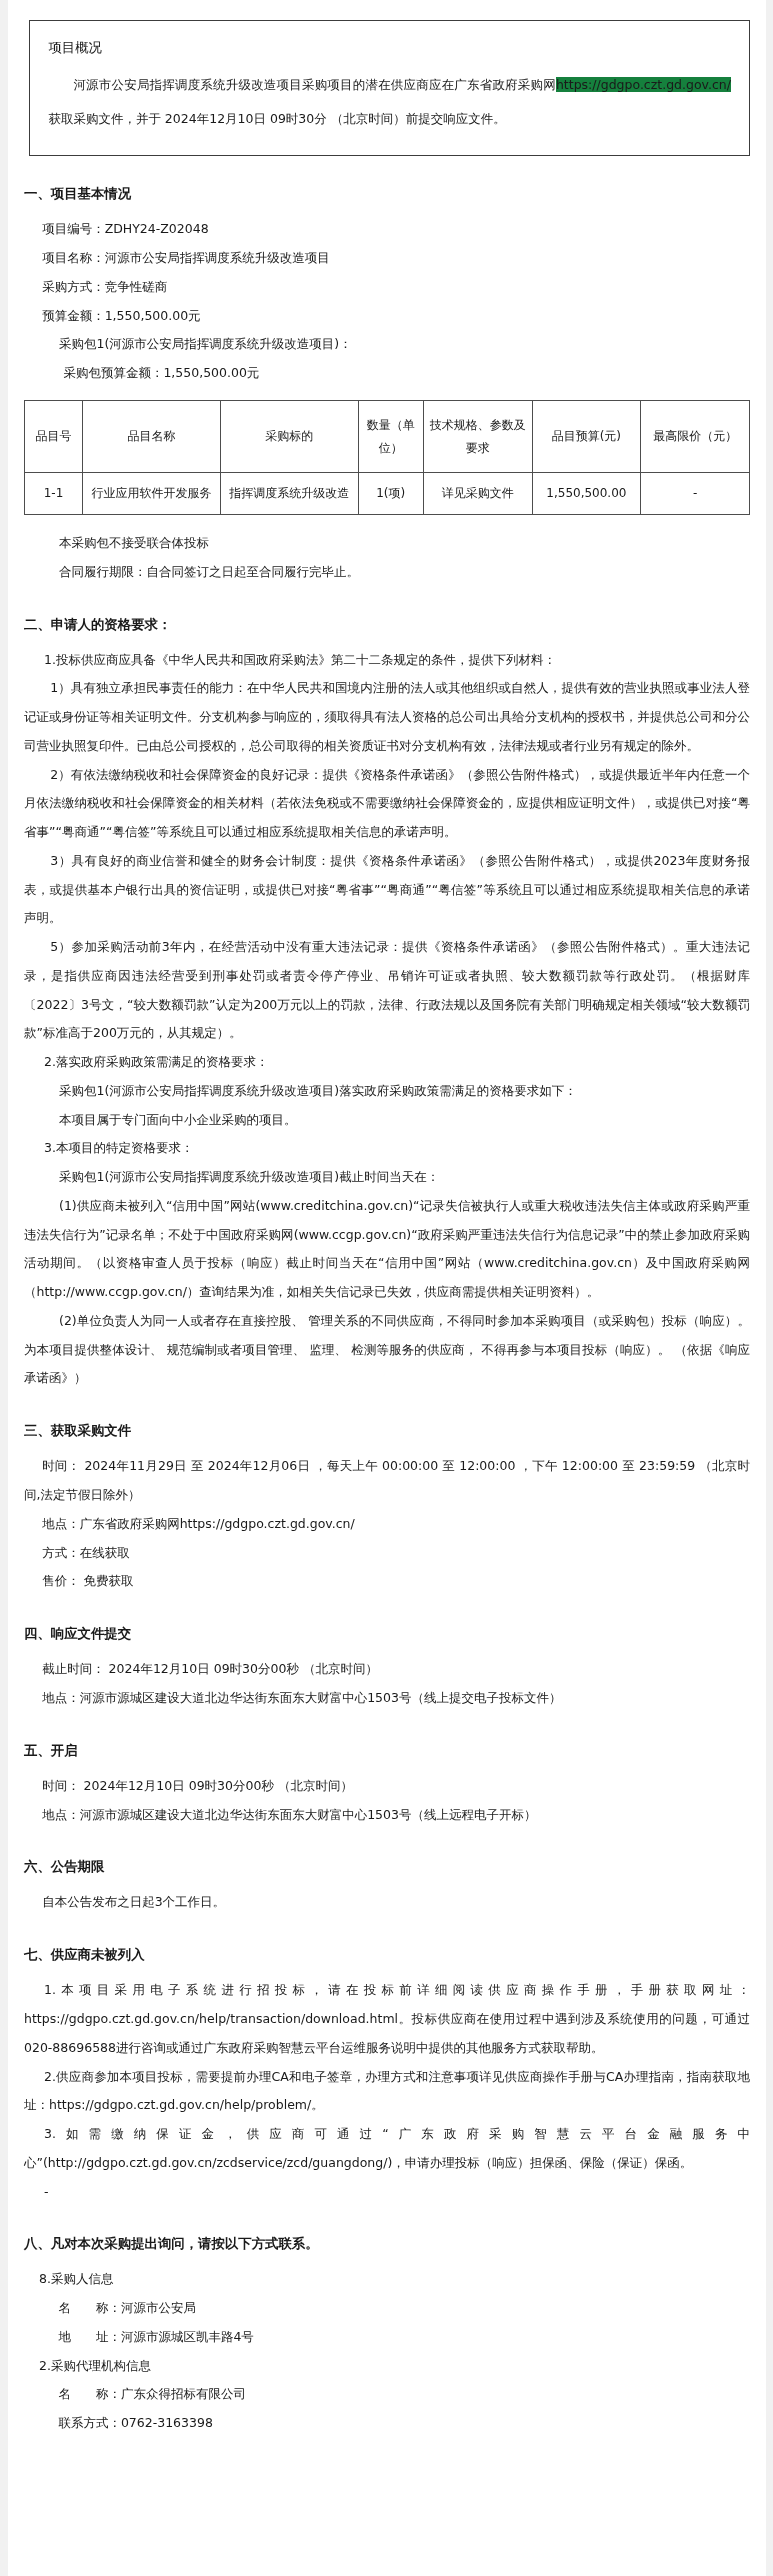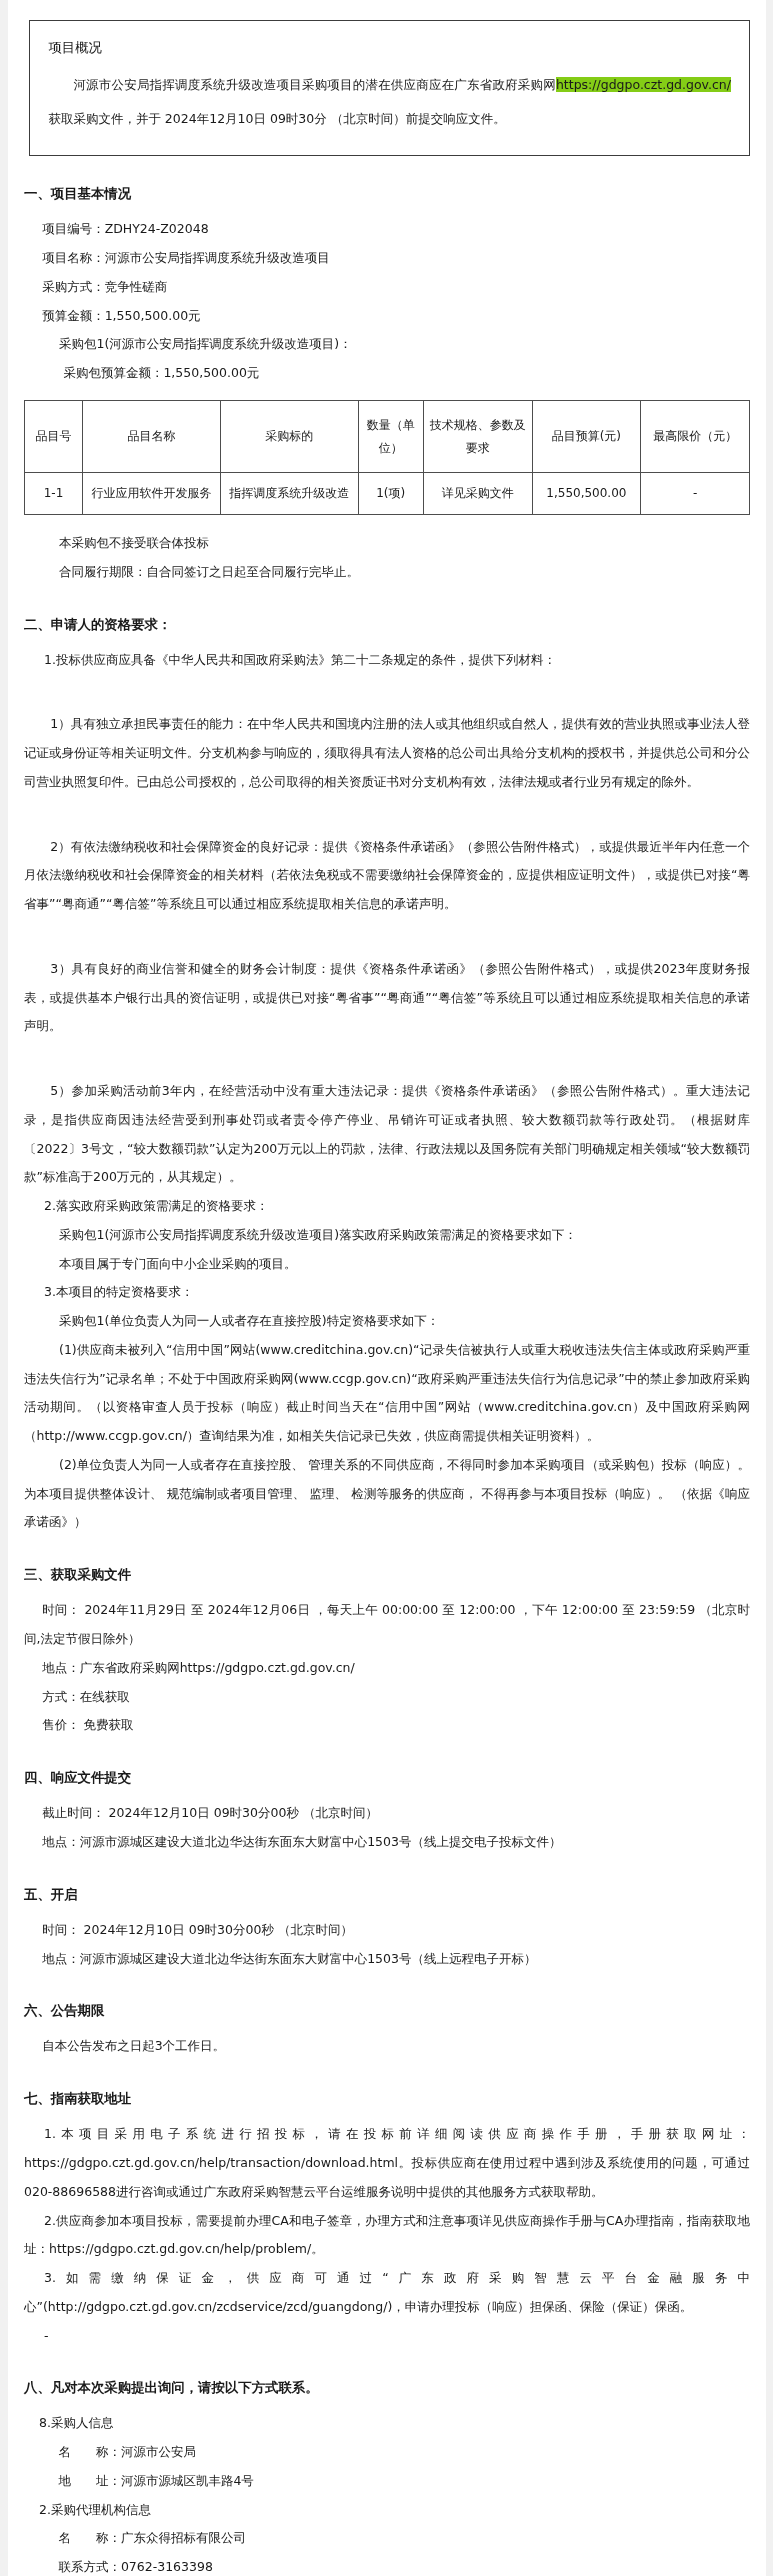--- a/index.html
+++ b/index.html
@@ -33,41 +33,41 @@
     font-size: 13.4px;
     line-height: 2.2;
   }
   .overview-text {
     margin: 5.4px 0 0 0;
     text-indent: 2em;
     line-height: 2.7;
     text-align: justify;
   }
   .hl {
-    background: #84cc16;
+    background: #15803d;
   }
   
   h2.sec {
     font-size: 13.4px;
     font-weight: bold;
     margin: 27px 0 10.7px 0;
     line-height: 1.6;
   }
   p {
     margin: 0;
     line-height: 2.3;
     text-align: justify;
   }
   .ln-1  { margin-left: 1.45em; }   
   .ln-num{ margin-left: 1.2em; }    
   .ln-2  { margin-left: 2.75em; }   
   .pkg   { margin-left: 2.8em; }
   .pkg-b { margin-left: 3.15em; }
   .p-num { text-indent: 1.6em; }    
-  .p-sub { text-indent: 2.1em; margin-top: 36px; }    
+  .p-sub { text-indent: 2.1em; }    
   .p-deep{ margin-left: 2.8em; }
   .p-deepw{ text-indent: 2.8em; }
   .p-field{ text-indent: 1.45em; }
   .dash  { margin-left: 1.6em; }
   
   table.items {
     width: 100%;
     border-collapse: collapse;
     margin: 12.5px 0 14.3px 0;
     table-layout: fixed;
@@ -147,42 +147,42 @@
     <h2 class="sec">二、申请人的资格要求：</h2>
     <p class="p-num">1.投标供应商应具备《中华人民共和国政府采购法》第二十二条规定的条件，提供下列材料：</p>
     <p class="p-sub">1）具有独立承担民事责任的能力：在中华人民共和国境内注册的法人或其他组织或自然人，提供有效的营业执照或事业法人登记证或身份证等相关证明文件。分支机构参与响应的，须取得具有法人资格的总公司出具给分支机构的授权书，并提供总公司和分公司营业执照复印件。已由总公司授权的，总公司取得的相关资质证书对分支机构有效，法律法规或者行业另有规定的除外。</p>
     <p class="p-sub">2）有依法缴纳税收和社会保障资金的良好记录：提供《资格条件承诺函》（参照公告附件格式），或提供最近半年内任意一个月依法缴纳税收和社会保障资金的相关材料（若依法免税或不需要缴纳社会保障资金的，应提供相应证明文件），或提供已对接“粤省事”“粤商通”“粤信签”等系统且可以通过相应系统提取相关信息的承诺声明。</p>
     <p class="p-sub">3）具有良好的商业信誉和健全的财务会计制度：提供《资格条件承诺函》（参照公告附件格式），或提供2023年度财务报表，或提供基本户银行出具的资信证明，或提供已对接“粤省事”“粤商通”“粤信签”等系统且可以通过相应系统提取相关信息的承诺声明。</p>
     <p class="p-sub">5）参加采购活动前3年内，在经营活动中没有重大违法记录：提供《资格条件承诺函》（参照公告附件格式）。重大违法记录，是指供应商因违法经营受到刑事处罚或者责令停产停业、吊销许可证或者执照、较大数额罚款等行政处罚。（根据财库〔2022〕3号文，“较大数额罚款”认定为200万元以上的罚款，法律、行政法规以及国务院有关部门明确规定相关领域“较大数额罚款”标准高于200万元的，从其规定）。</p>
     <p class="p-num">2.落实政府采购政策需满足的资格要求：</p>
     <p class="p-deep">采购包1(河源市公安局指挥调度系统升级改造项目)落实政府采购政策需满足的资格要求如下：</p>
     <p class="p-deep">本项目属于专门面向中小企业采购的项目。</p>
     <p class="p-num">3.本项目的特定资格要求：</p>
-    <p class="p-deep">采购包1(单位负责人为同一人或者存在直接控股)特定资格要求如下：</p>
+    <p class="p-deep">采购包1(河源市公安局指挥调度系统升级改造项目)截止时间当天在：</p>
     <p class="p-deepw">(1)供应商未被列入“信用中国”网站(www.creditchina.gov.cn)“记录失信被执行人或重大税收违法失信主体或政府采购严重违法失信行为”记录名单；不处于中国政府采购网(www.ccgp.gov.cn)“政府采购严重违法失信行为信息记录”中的禁止参加政府采购活动期间。（以资格审查人员于投标（响应）截止时间当天在“信用中国”网站（www.creditchina.gov.cn）及中国政府采购网（http://www.ccgp.gov.cn/）查询结果为准，如相关失信记录已失效，供应商需提供相关证明资料）。</p>
     <p class="p-deepw">(2)单位负责人为同一人或者存在直接控股、 管理关系的不同供应商，不得同时参加本采购项目（或采购包）投标（响应）。 为本项目提供整体设计、 规范编制或者项目管理、 监理、 检测等服务的供应商， 不得再参与本项目投标（响应）。 （依据《响应承诺函》）</p>
 
     <h2 class="sec">三、获取采购文件</h2>
     <p class="p-field">时间： 2024年11月29日 至 2024年12月06日 ，每天上午 00:00:00 至 12:00:00 ，下午 12:00:00 至 23:59:59 （北京时间,法定节假日除外）</p>
     <p class="p-field">地点：广东省政府采购网https://gdgpo.czt.gd.gov.cn/</p>
     <p class="p-field">方式：在线获取</p>
     <p class="p-field">售价： 免费获取</p>
 
     <h2 class="sec">四、响应文件提交</h2>
     <p class="p-field">截止时间： 2024年12月10日 09时30分00秒 （北京时间）</p>
     <p class="p-field">地点：河源市源城区建设大道北边华达街东面东大财富中心1503号（线上提交电子投标文件）</p>
 
     <h2 class="sec">五、开启</h2>
     <p class="p-field">时间： 2024年12月10日 09时30分00秒 （北京时间）</p>
     <p class="p-field">地点：河源市源城区建设大道北边华达街东面东大财富中心1503号（线上远程电子开标）</p>
 
     <h2 class="sec">六、公告期限</h2>
     <p class="p-field">自本公告发布之日起3个工作日。</p>
 
-    <h2 class="sec">七、指南获取地址</h2>
+    <h2 class="sec">七、供应商未被列入</h2>
     <p class="p-num">1.本项目采用电子系统进行招投标，请在投标前详细阅读供应商操作手册，手册获取网址：https://gdgpo.czt.gd.gov.cn/help/transaction/download.html。投标供应商在使用过程中遇到涉及系统使用的问题，可通过020-88696588进行咨询或通过广东政府采购智慧云平台运维服务说明中提供的其他服务方式获取帮助。</p>
     <p class="p-num">2.供应商参加本项目投标，需要提前办理CA和电子签章，办理方式和注意事项详见供应商操作手册与CA办理指南，指南获取地址：https://gdgpo.czt.gd.gov.cn/help/problem/。</p>
     <p class="p-num">3.如需缴纳保证金，供应商可通过“广东政府采购智慧云平台金融服务中心”(http://gdgpo.czt.gd.gov.cn/zcdservice/zcd/guangdong/)，申请办理投标（响应）担保函、保险（保证）保函。</p>
     <p class="dash">-</p>
 
     <h2 class="sec">八、凡对本次采购提出询问，请按以下方式联系。</h2>
 
     <p class="ln-num">8.采购人信息</p>
     <p class="ln-2">名　　称：河源市公安局</p>
     <p class="ln-2">地　　址：河源市源城区凯丰路4号</p>

